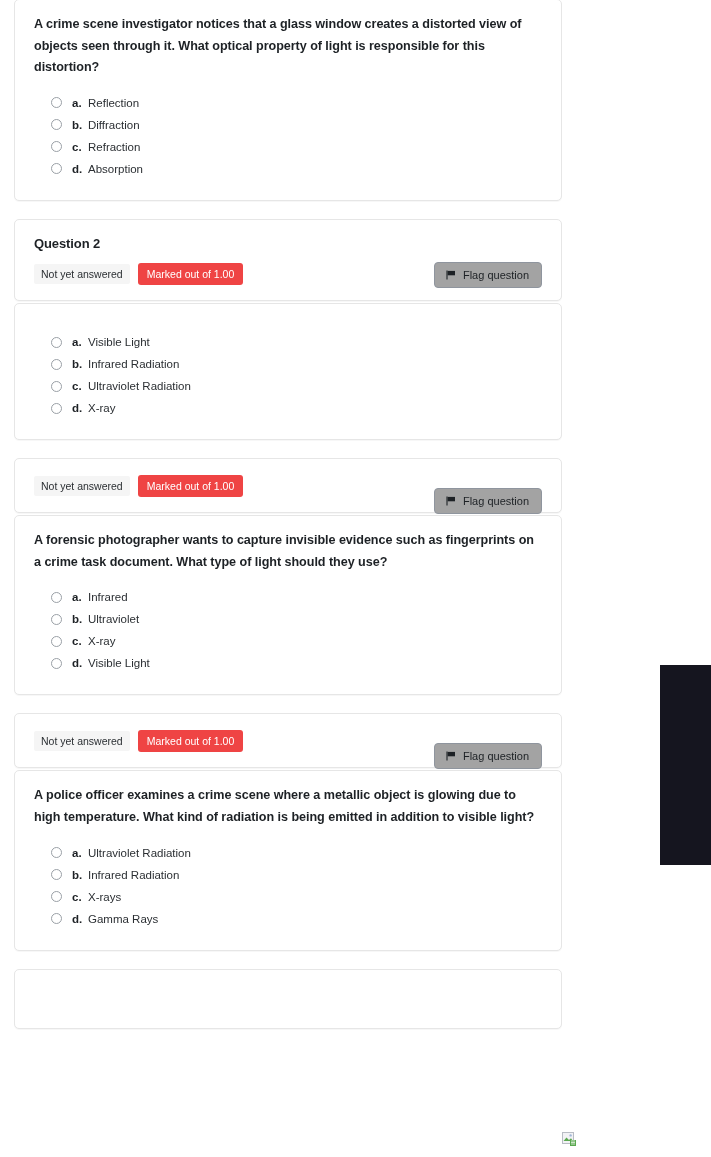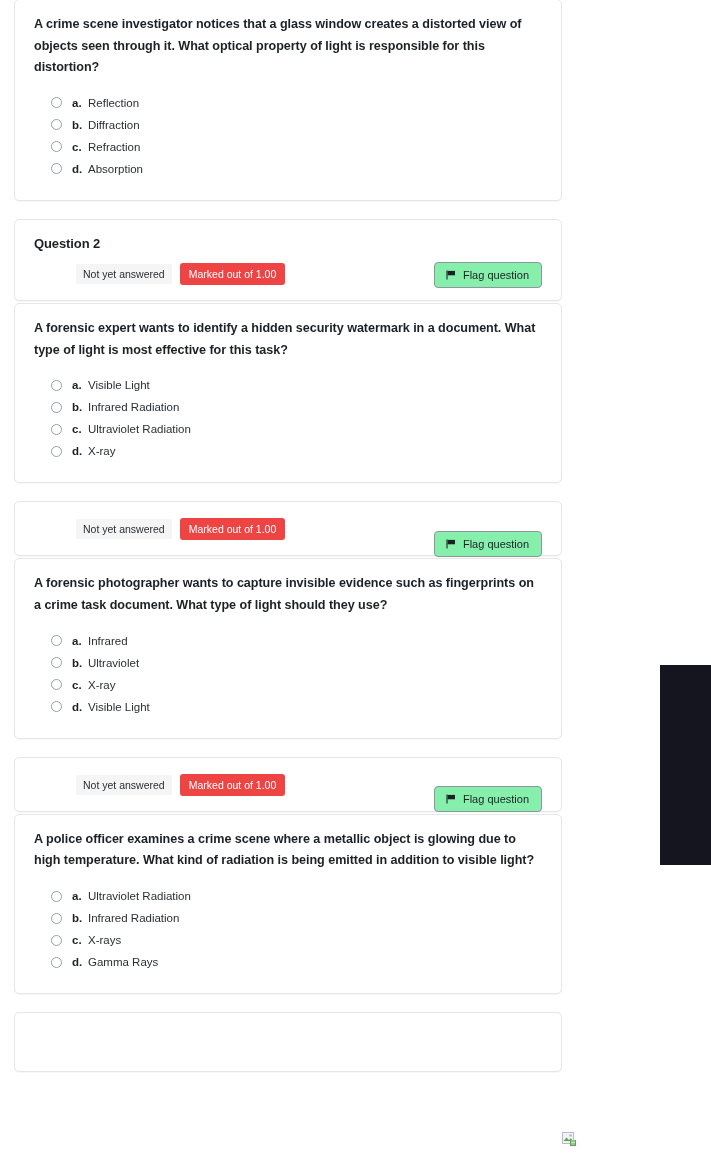--- a/index.html
+++ b/index.html
@@ -47,40 +47,39 @@
     min-height: 20px;
   }
   .badge-state {
     background: #f5f5f5;
     color: #2b2f33;
     font-size: 10.5px;
     padding: 4px 7px 4px 7px;
     border-radius: 2px;
     white-space: nowrap;
     line-height: 1.15;
-    margin-left: 42px;
   }
   .badge-grade {
     background: #ef4444;
     color: #ffffff;
     font-size: 10.5px;
     padding: 5px 9px 5px 9px;
     border-radius: 3px;
     white-space: nowrap;
     line-height: 1.15;
   }
   .flag-btn {
     position: absolute;
     right: 19px;
     top: 50%;
     transform: translateY(2px);
     display: inline-flex;
     align-items: center;
     gap: 7px;
-    background: #86efac;
+    background: #a3a3a3;
     border: 1px solid #8f959e;
     border-radius: 4px;
     padding: 6px 12px 6px 11px;
     font-size: 11px;
     color: #1d2125;
     cursor: pointer;
     white-space: nowrap;
     line-height: 1.1;
   }
   .flag-glyph {
@@ -205,21 +204,20 @@
             <path d="M1.6 0.9 H9 V5.3 H1.6 Z" fill="#1d2125"></path>
           </svg>
       </span>
       <span>Flag question</span>
     </button>
   </div>
 
   <div class="gap-sm"></div>
 
   <div class="card qbody">
-    <div class="qtext">A forensic expert wants to identify a hidden security watermark in a document. What type of light is most effective for this task?</div>
     <div class="answers">
       <div class="answer">
         <span class="radio"></span>
         <span class="ans-letter">a.</span>
         <span class="ans-text">Visible Light</span>
       </div>
       <div class="answer">
         <span class="radio"></span>
         <span class="ans-letter">b.</span>
         <span class="ans-text">Infrared Radiation</span>

